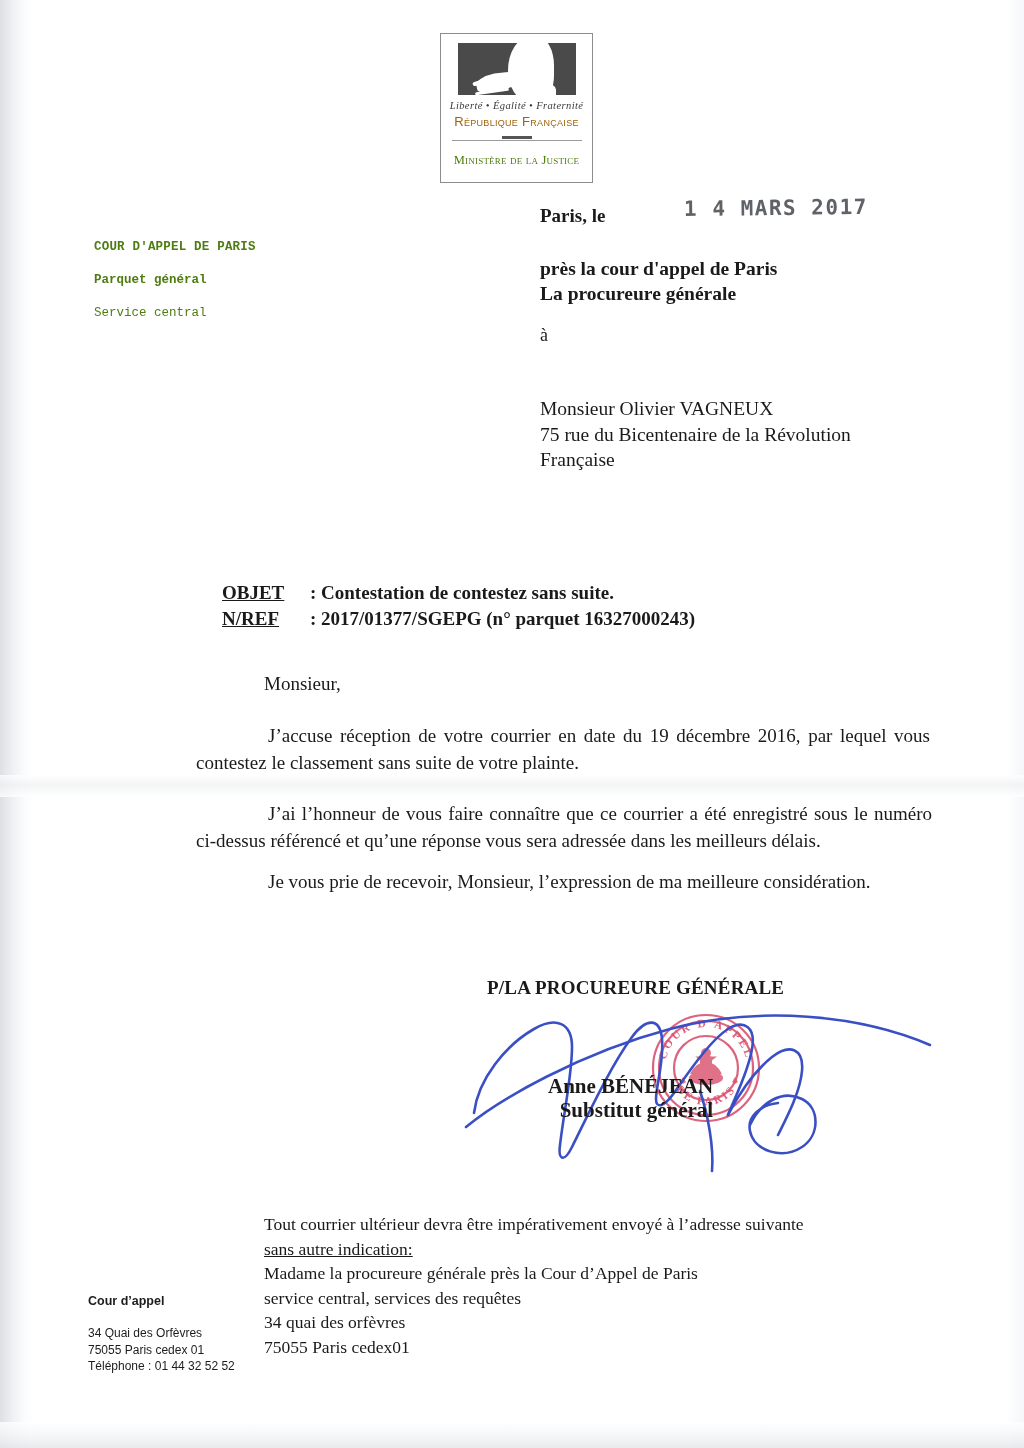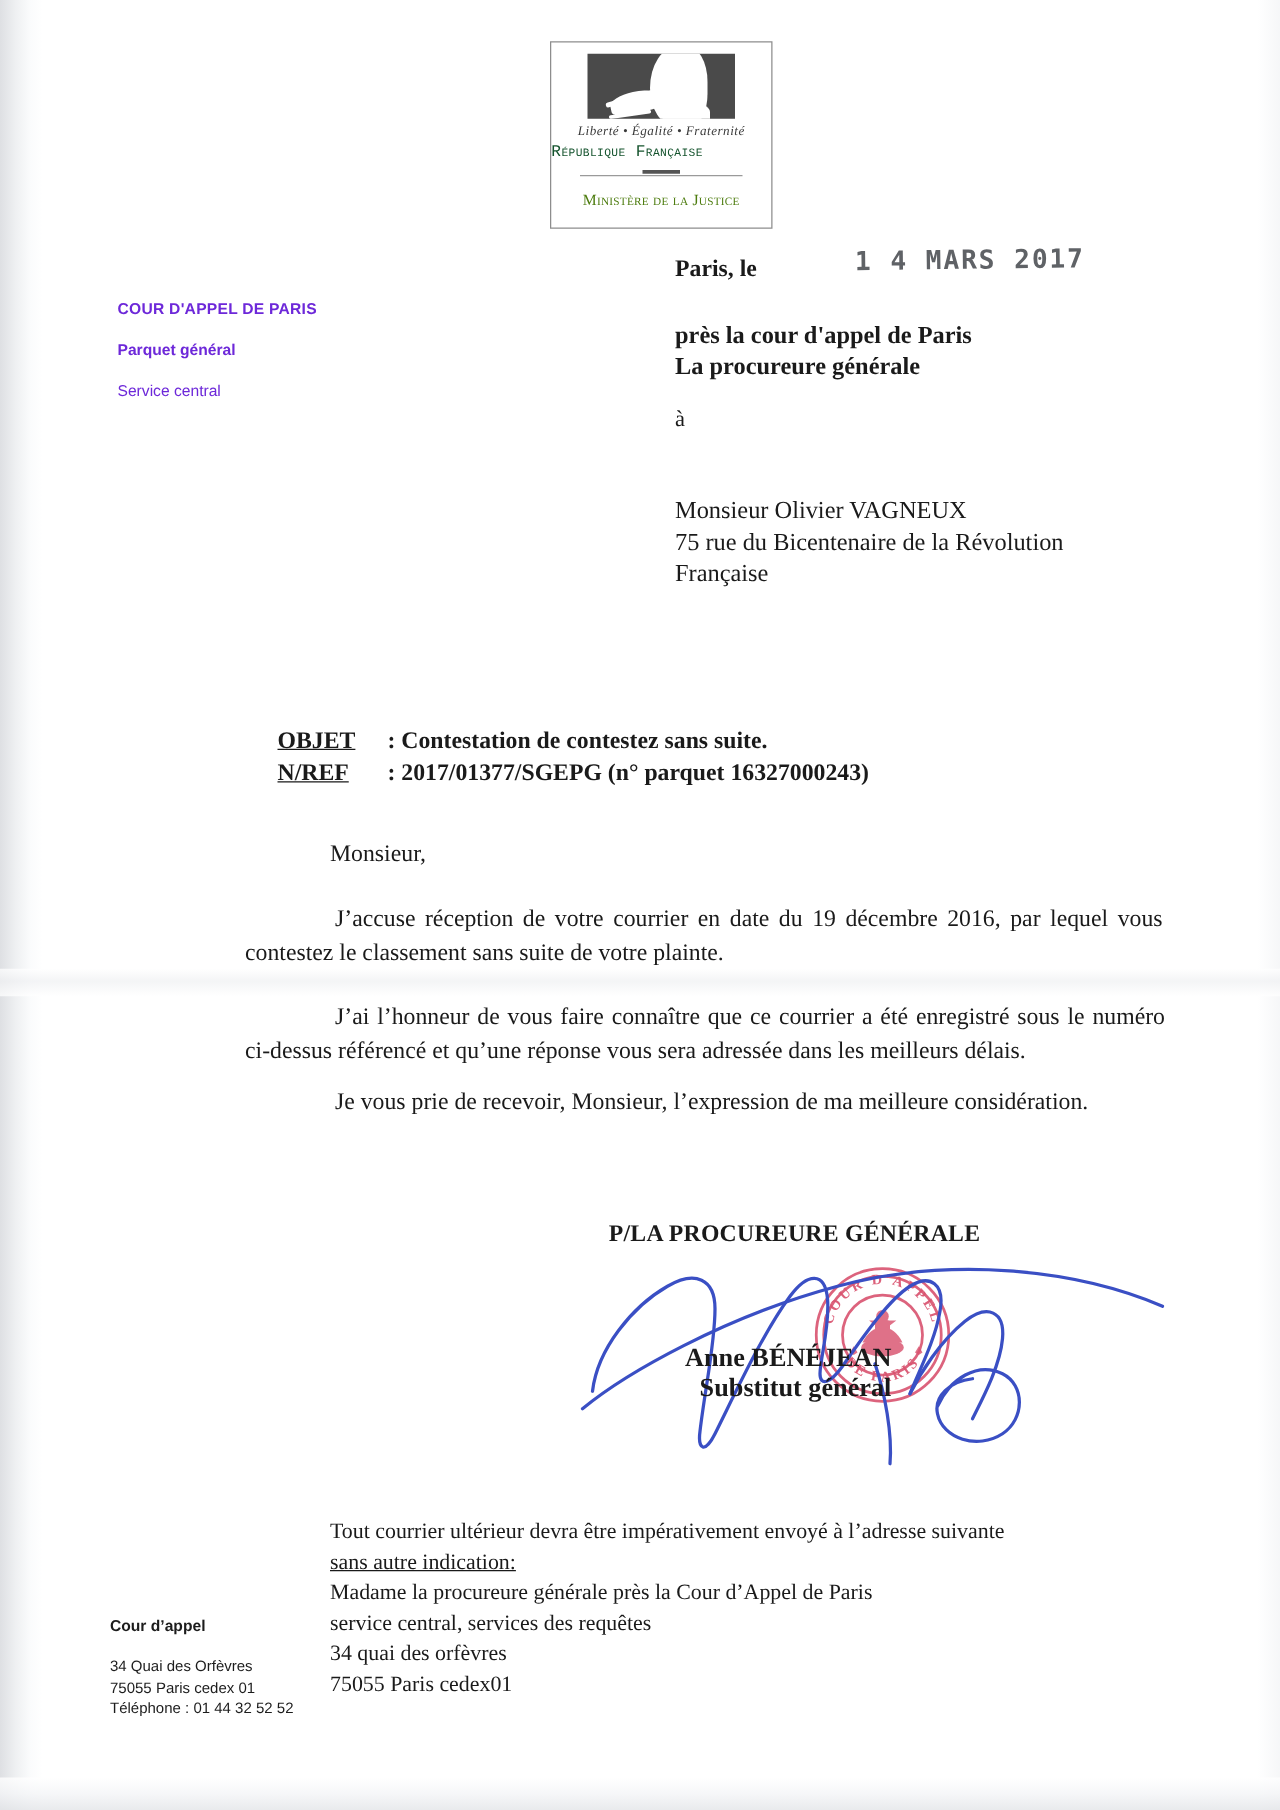--- a/index.html
+++ b/index.html
@@ -47,21 +47,21 @@
     width: 18px; height: 1448px;
     background: linear-gradient(to left, #f2f3f5 0%, #ffffff 100%);
     opacity: .7;
     pointer-events: none;
   }
 
   
   #logo {
     position: absolute;
     left: 440px; top: 33px;
-    width: 178px; height: 150px;
+    width: 153px; height: 150px;
     border: 1px solid #8d8d8d;
     background: #ffffff;
     box-sizing: border-box;
   }
   .marianne {
     position: relative;
     margin: 9px auto 0;
     width: 118px; height: 52px;
     background: #4a4a4a;
     overflow: hidden;
@@ -108,26 +108,26 @@
     margin-top: 5px;
     text-align: center;
     font-family: "Liberation Serif", serif;
     font-style: italic;
     font-size: 10.5px;
     letter-spacing: .4px;
     color: #3a3a3a;
   }
   .republique {
     margin-top: 3px;
-    text-align: left;
-    font-family: Liberation Mono, monospace;
+    text-align: center;
+    font-family: Liberation Sans, sans-serif;
     font-size: 13px;
     font-variant: small-caps;
     letter-spacing: .3px;
-    color: #14532d;
+    color: #a16207;
   }
   .logo-rule {
     width: 130px;
     margin: 11px auto 0;
     border-top: 1px solid #9a9a9a;
     position: relative;
   }
   .logo-rule::after {
     content: "";
     position: absolute;
@@ -177,22 +177,22 @@
   }
   #recipient {
     left: 540px; top: 396px;
     font-size: 19.5px;
     line-height: 25.5px;
   }
 
   
   #sidebar {
     left: 94px; top: 240px;
-    font-family: Liberation Sans, sans-serif;
-    color: #6d28d9;
+    font-family: Liberation Mono, monospace;
+    color: #4d7c0f;
   }
   #sidebar .s-title { font-size: 12.5px; font-weight: bold; letter-spacing: .2px; }
   #sidebar .s-sub { font-size: 12.5px; font-weight: bold; margin-top: 19px; }
   #sidebar .s-plain { font-size: 12.5px; margin-top: 19px; }
 
   
   #objet-block {
     left: 222px; top: 580px;
     font-weight: bold;
     font-size: 19px;

